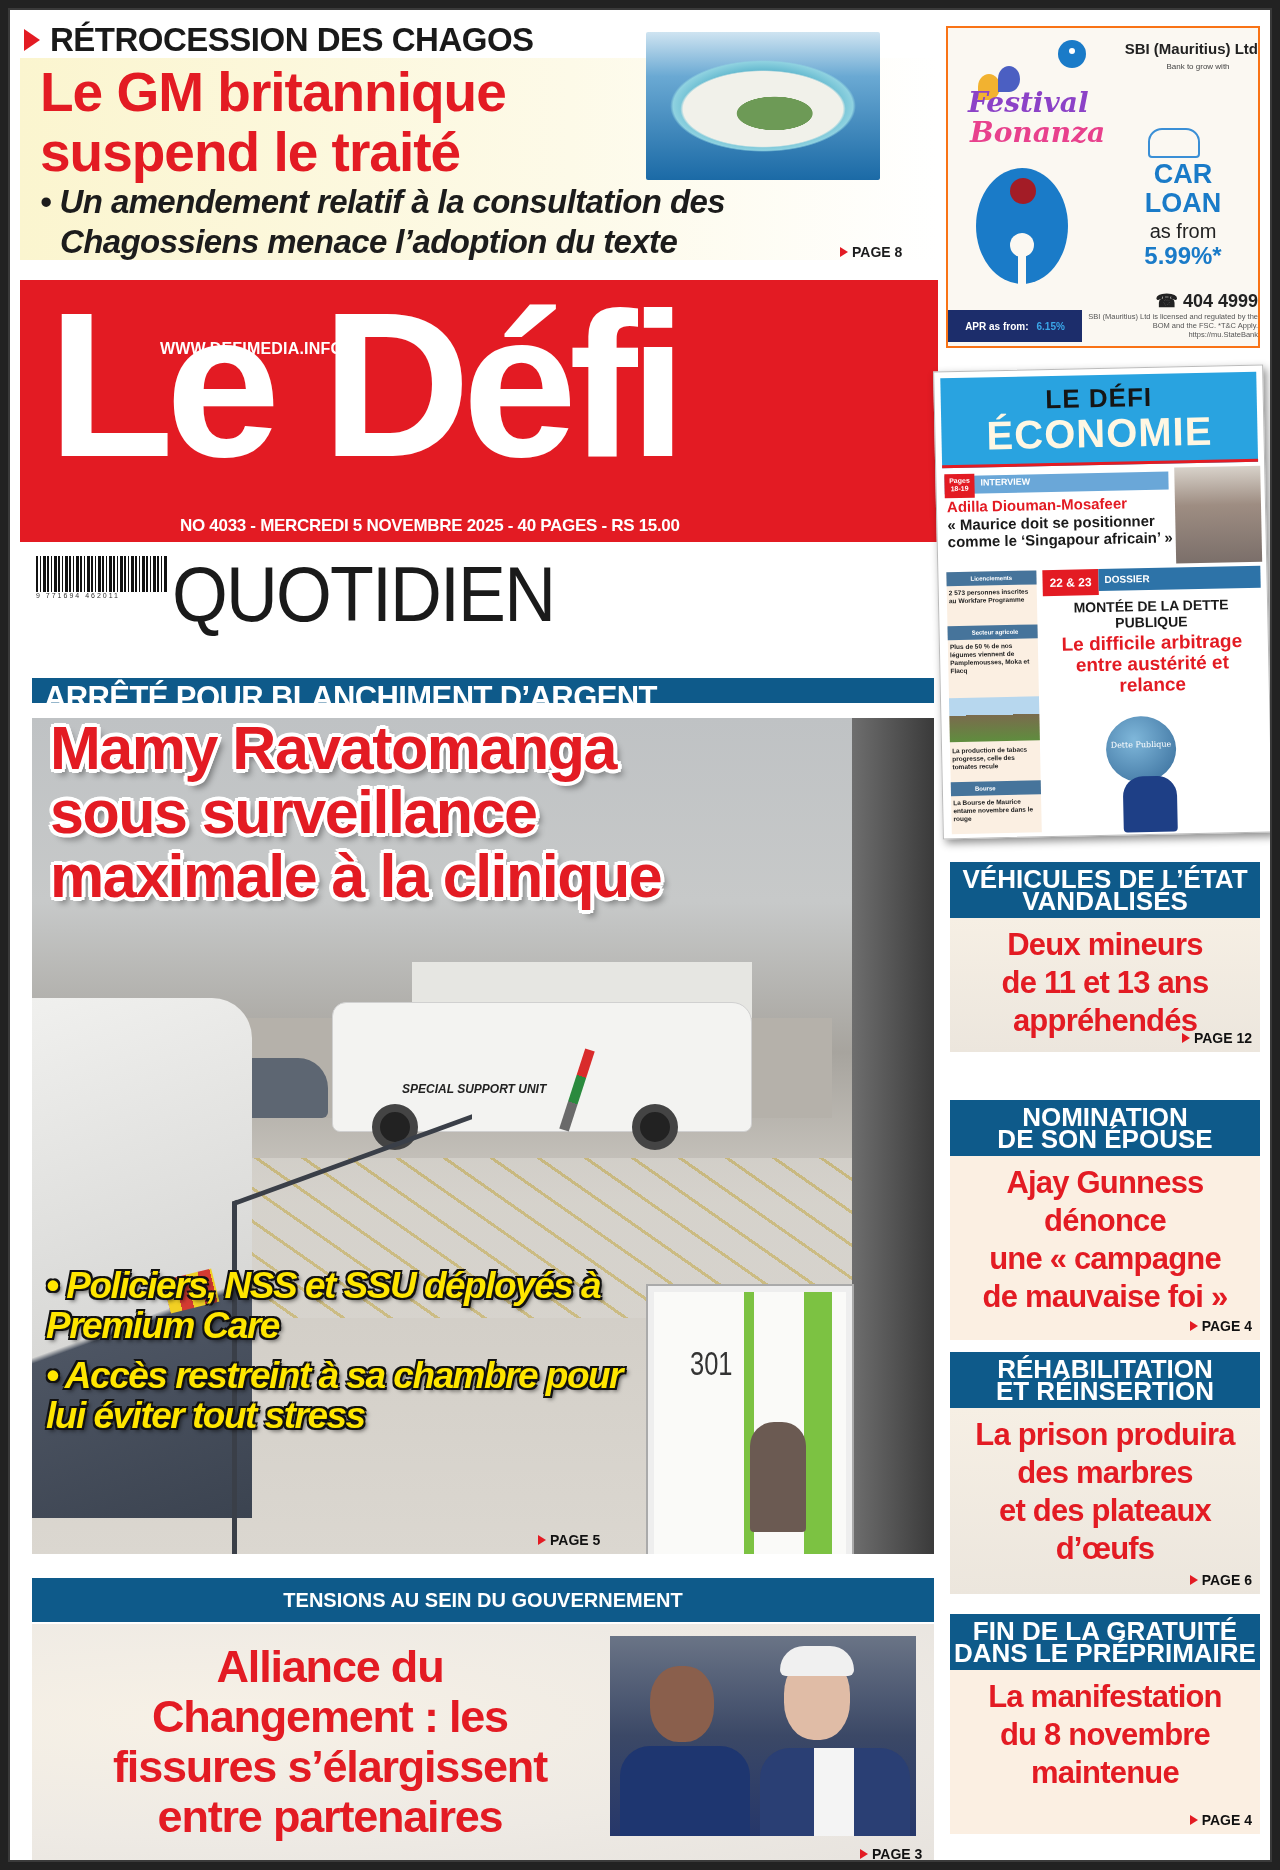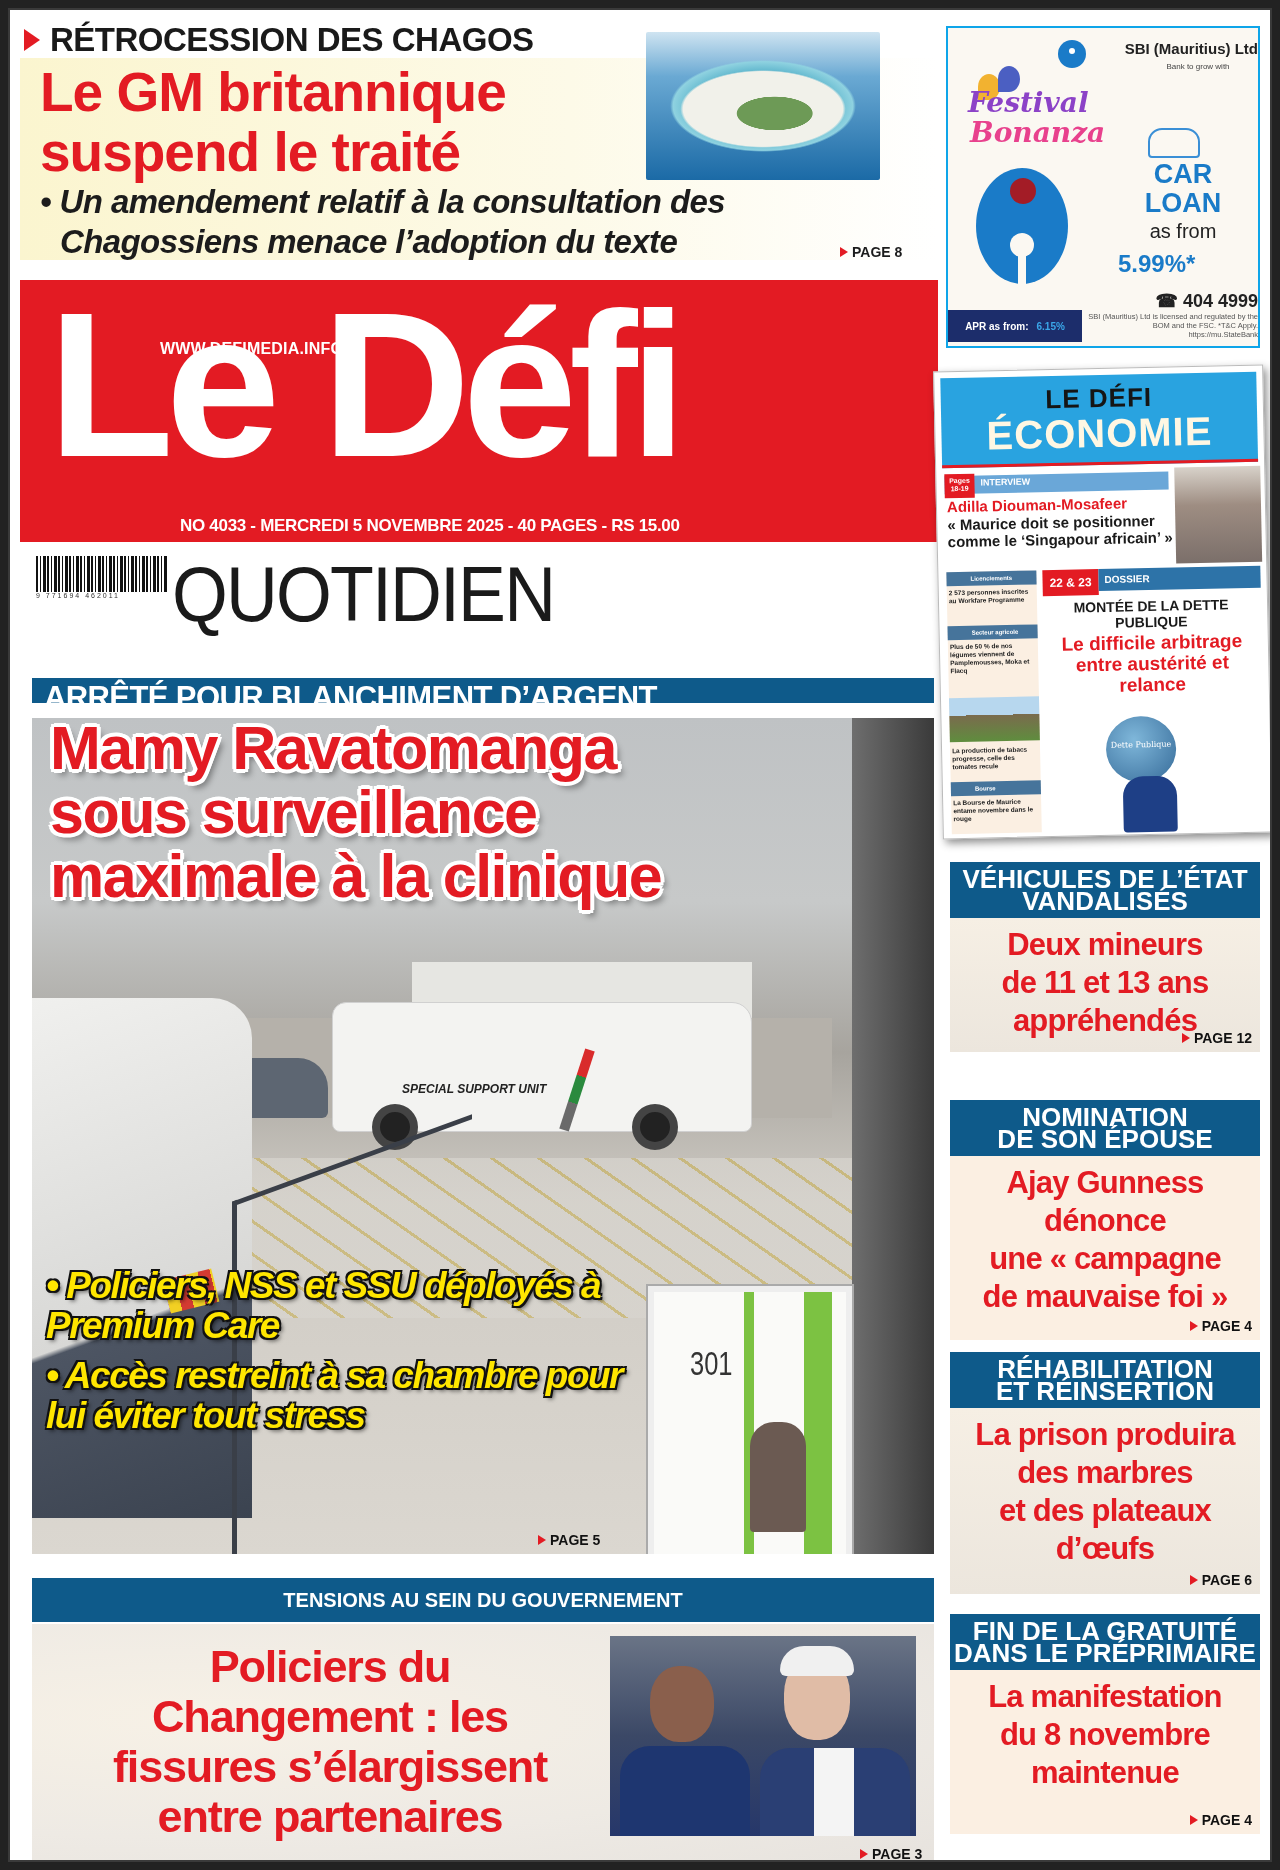--- a/index.html
+++ b/index.html
@@ -17,37 +17,37 @@
   .top-sub { left: 30px; top: 172px; width: 880px; font-size: 33px; line-height: 40px; font-weight: bold; font-style: italic; color: #1c1c1c; letter-spacing: -0.6px; }
   .top-page { left: 830px; top: 234px; font-size: 14px; font-weight: bold; color: #1c1c1c; display: flex; align-items: center; gap: 4px; }
   .tri-sm { width: 0; height: 0; border-top: 5px solid transparent; border-bottom: 5px solid transparent; border-left: 8px solid #e31b23; display: inline-block; }
   .island { left: 636px; top: 22px; width: 234px; height: 148px; border-radius: 2px; background:
       radial-gradient(ellipse 40% 28% at 55% 55%, #6d9a56 0%, #6d9a56 40%, rgba(0,0,0,0) 41%),
       radial-gradient(ellipse 62% 46% at 50% 52%, #f1f1ea 0%, #f1f1ea 55%, rgba(0,0,0,0) 57%),
       radial-gradient(ellipse 64% 50% at 50% 50%, #2d8db0 0%, #49a9c4 40%, #8fd2e0 60%, rgba(0,0,0,0) 62%),
       linear-gradient(180deg, #cfe4f1 0%, #6aa9d3 30%, #1b6aa6 100%); }
 
   
-  .ad { left: 936px; top: 16px; width: 314px; height: 322px; background: #fbf8f2; border: 2px solid #0ea5e9; overflow: hidden; }
+  .ad { left: 936px; top: 16px; width: 314px; height: 322px; background: #fbf8f2; border: 2px solid #f97316; overflow: hidden; }
   .sbi-logo { left: 196px; top: 12px; width: 28px; height: 28px; border-radius: 50%; background: #1a7bc8; }
   .sbi-logo::after { content: ""; position: absolute; left: 11px; top: 8px; width: 6px; height: 6px; border-radius: 50%; background: #fff; }
   .sbi-name { left: 120px; top: 12px; width: 190px; text-align: right; font-size: 15px; font-weight: bold; color: #222; }
   .sbi-tag { left: 120px; top: 34px; width: 190px; text-align: center; font-size: 8px; color: #444; padding-left: 70px; }
   .festival { left: 20px; top: 60px; width: 150px; font-family: "DejaVu Serif", serif; font-style: italic; font-weight: bold; font-size: 28px; line-height: 30px; color: #8c42c7; }
   .festival span { display: block; }
   .festival .f2 { color: #e8418d; padding-left: 2px; }
   .balloon { border-radius: 50% 50% 50% 0; }
   .big-logo { left: 28px; top: 140px; width: 92px; height: 116px; border-radius: 50%; background: #1a7bc8; }
   .big-logo-hole { left: 62px; top: 205px; width: 24px; height: 24px; border-radius: 50%; background: #fbf8f2; }
   .big-logo-slot { left: 70px; top: 218px; width: 8px; height: 40px; background: #fbf8f2; }
   .big-logo-badge { left: 62px; top: 150px; width: 26px; height: 26px; border-radius: 50%; background: #a31c26; }
   .car-icon { left: 200px; top: 100px; width: 52px; height: 30px; border: 2px solid #3a8fd6; border-radius: 14px 14px 4px 4px; }
   .car-loan { left: 170px; top: 132px; width: 130px; text-align: center; font-size: 27px; line-height: 29px; font-weight: bold; color: #1a7bc8; }
   .car-from { left: 170px; top: 192px; width: 130px; text-align: center; font-size: 20px; color: #222; }
-  .car-rate { left: 170px; top: 214px; width: 130px; text-align: left; font-size: 24px; font-weight: bold; color: #1a7bc8; margin-top: 8px; }
+  .car-rate { left: 170px; top: 214px; width: 130px; text-align: center; font-size: 24px; font-weight: bold; color: #1a7bc8; }
   .ad-phone { left: 150px; top: 262px; width: 160px; text-align: right; font-size: 18px; font-weight: bold; color: #222; }
   .ad-apr { left: 0; top: 282px; width: 134px; height: 32px; background: #1c2d6b; color: #fff; font-size: 10px; font-weight: bold; display: flex; align-items: center; justify-content: center; }
   .ad-apr b { color: #3aa6e8; margin-left: 8px; }
   .ad-legal { left: 138px; top: 284px; width: 172px; text-align: right; font-size: 7.5px; line-height: 9px; color: #555; }
 
   
   .mast { left: 10px; top: 270px; width: 918px; height: 262px; background: #e31b23; }
   .mast-url { left: 150px; top: 330px; font-size: 16px; font-weight: bold; color: #fff; letter-spacing: 0.2px; }
   .mast-title { left: 38px; top: 260px; font-size: 206px; line-height: 230px; font-weight: 900; color: #fff; letter-spacing: -8px; }
   .mast-info { left: 170px; top: 506px; font-size: 17px; font-weight: bold; color: #fff; letter-spacing: -0.3px; }
@@ -262,21 +262,21 @@
     <div class="bullet">• Accès restreint à sa chambre pour lui éviter tout stress</div>
   </div>
   <div class="abs main-page">
     <span class="tri-sm"></span>
     <span>PAGE 5</span>
   </div>
 
   <div class="abs bot-kicker">TENSIONS AU SEIN DU GOUVERNEMENT</div>
   <div class="abs bot-band"></div>
   <div class="abs bot-headline">
-    <div>Policiers du</div>
+    <div>Alliance du</div>
     <div>Changement : les</div>
     <div>fissures s’élargissent</div>
     <div>entre partenaires</div>
   </div>
   <div class="abs bot-photo">
     <div class="abs bp-suit1"></div>
     <div class="abs bp-suit2"></div>
     <div class="abs bp-shirt2"></div>
     <div class="abs bp-face1"></div>
     <div class="abs bp-face2"></div>

